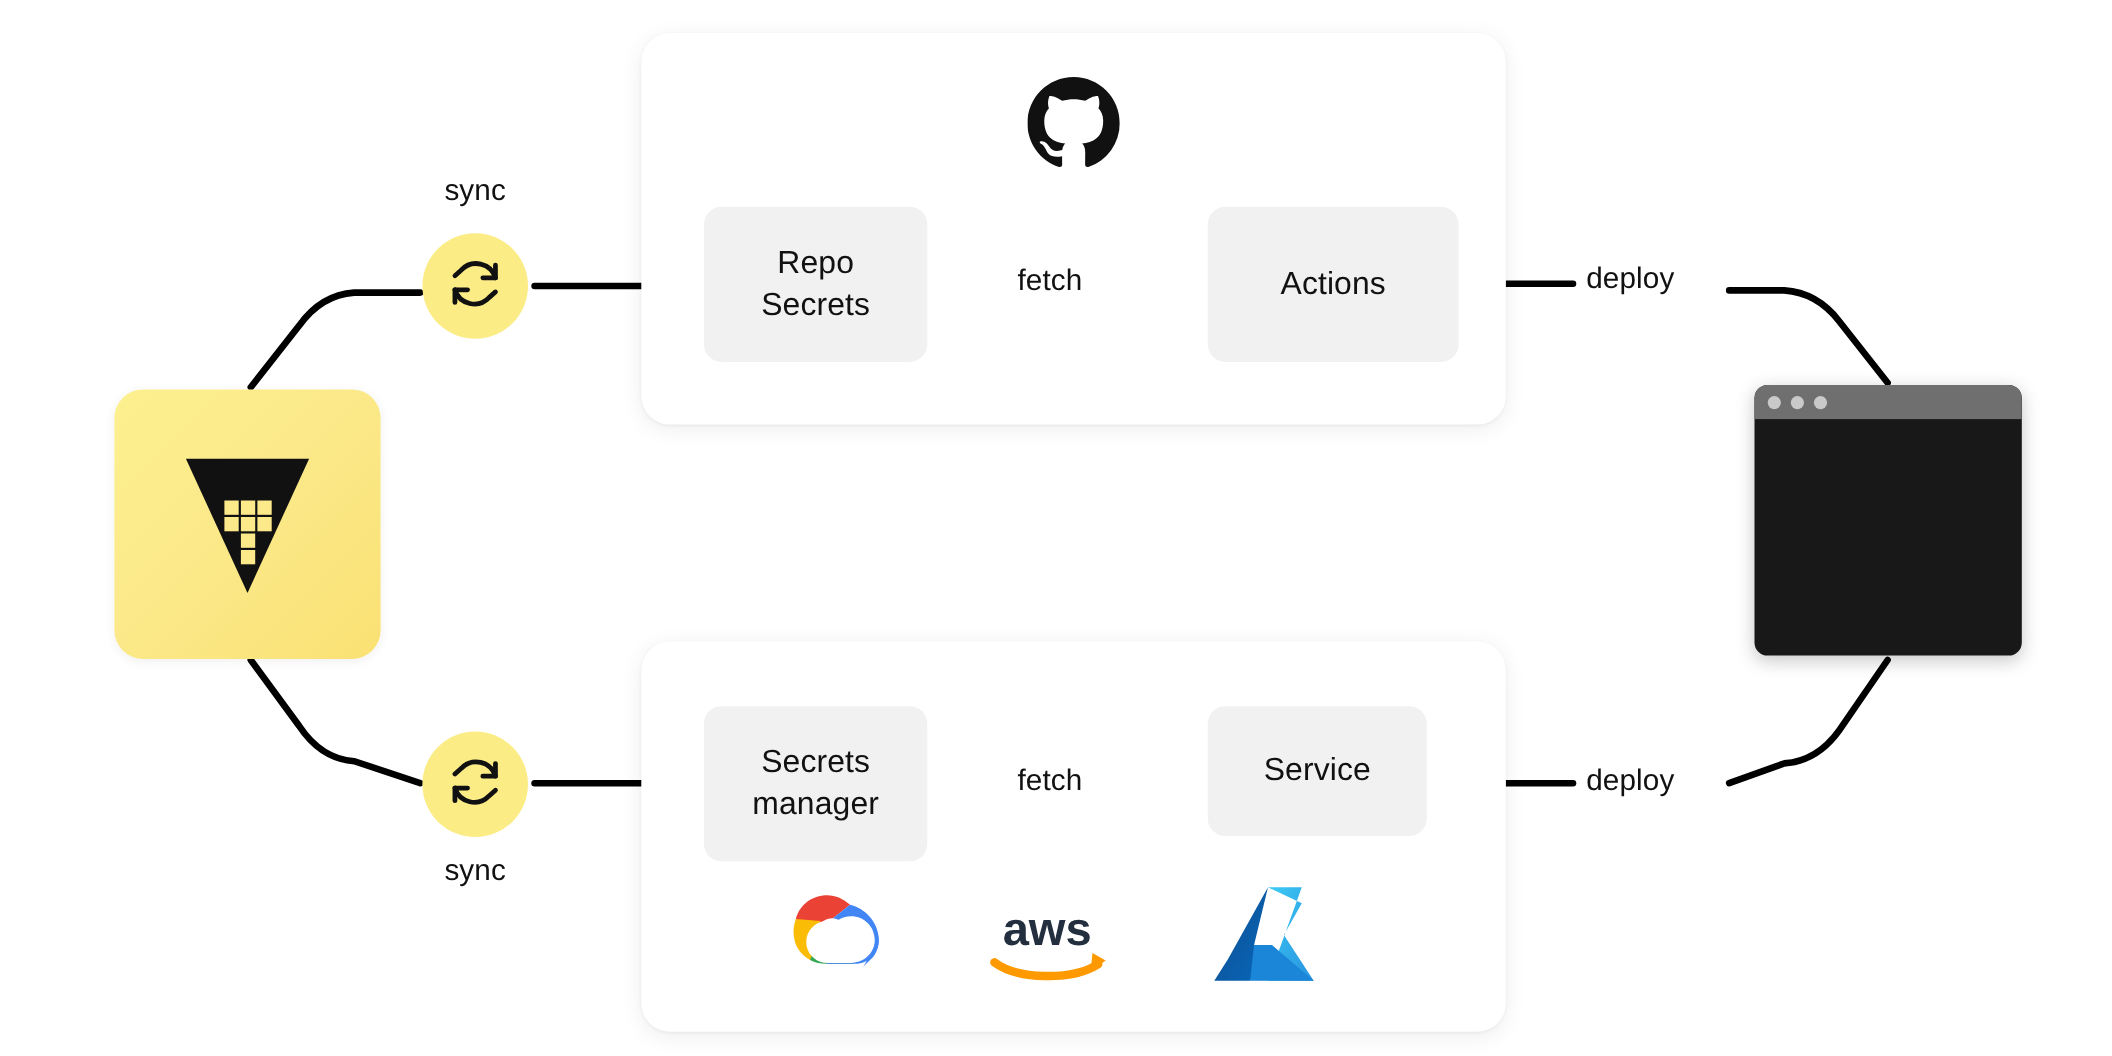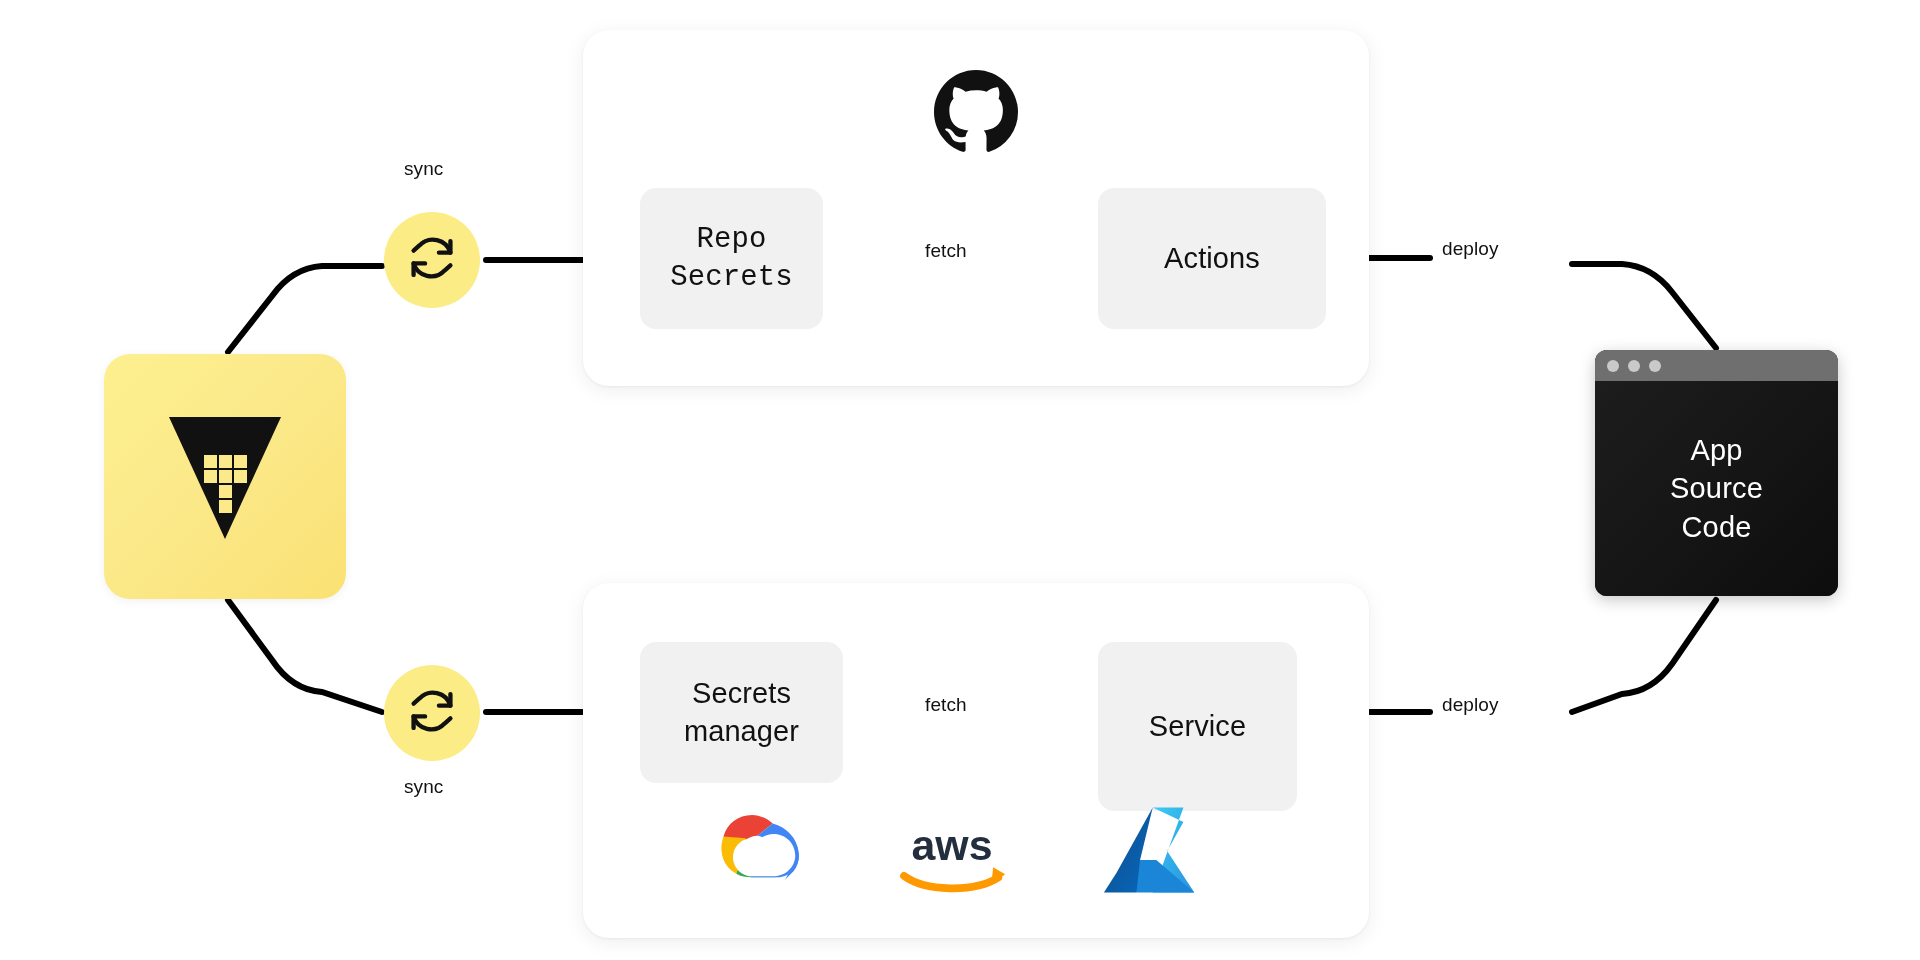--- a/index.html
+++ b/index.html
@@ -69,24 +69,24 @@
     display: flex;
     align-items: center;
     justify-content: center;
     text-align: center;
     color: #111111;
     font-size: 29px;
     line-height: 1.28;
     font-weight: 400;
     letter-spacing: 0.1px;
   }
-  #repo-secrets-box { left: 640px; top: 188px; width: 183px; height: 141px; font-family: Liberation Mono, monospace; }
+  #repo-secrets-box { left: 640px; top: 188px; width: 203px; height: 141px; }
   #actions-box      { left: 1098px; top: 188px; width: 228px; height: 141px; }
   #secrets-manager-box { left: 640px; top: 642px; width: 203px; height: 141px; }
-  #service-box      { left: 1098px; top: 642px; width: 199px; height: 169px; }
+  #service-box      { left: 1098px; top: 642px; width: 199px; height: 118px; }
 
   
   #terminal {
     position: absolute;
     left: 1595px;
     top: 350px;
     width: 243px;
     height: 246px;
     border-radius: 12px;
     overflow: hidden;
@@ -130,21 +130,21 @@
     align-items: center;
     justify-content: center;
   }
   #sync-badge-top    { left: 384px; top: 212px; }
   #sync-badge-bottom { left: 384px; top: 665px; }
 
   
   .edge-label {
     position: absolute;
     color: #111111;
-    font-size: 19px;
+    font-size: 27px;
     white-space: nowrap;
     letter-spacing: 0.1px;
   }
   #sync-label-top    { left: 404px; top: 158px; }
   #sync-label-bottom { left: 404px; top: 776px; }
   #fetch-label-top    { left: 925px; top: 240px; }
   #fetch-label-bottom { left: 925px; top: 694px; }
   #deploy-label-top    { left: 1442px; top: 238px; }
   #deploy-label-bottom { left: 1442px; top: 694px; }
 
@@ -301,27 +301,20 @@
       </svg>
     </span>
   </div>
 
   <div id="terminal">
     <div id="terminal-titlebar">
       <span class="term-dot"></span>
       <span class="term-dot"></span>
       <span class="term-dot"></span>
     </div>
-    <div id="terminal-body">
-      <span>
-        <span>App</span><br>
-        <span>Source</span><br>
-        <span>Code</span>
-      </span>
-    </div>
   </div>
 
   <div class="sync-badge" id="sync-badge-top">
     <span>
       <svg width="52" height="52" viewBox="0 0 24 24" fill="none" stroke="#111111" stroke-width="2" stroke-linecap="round" stroke-linejoin="round">
         <path d="M20.5 9.5A8.5 8.5 0 0 0 6.2 6.2L3.5 8.6"></path>
         <path d="M3.5 14.5A8.5 8.5 0 0 0 17.8 17.8l2.7-2.4"></path>
         <polyline points="20.5 4.2 20.5 9.5 15.2 9.5"></polyline>
         <polyline points="3.5 19.8 3.5 14.5 8.8 14.5"></polyline>
       </svg>

